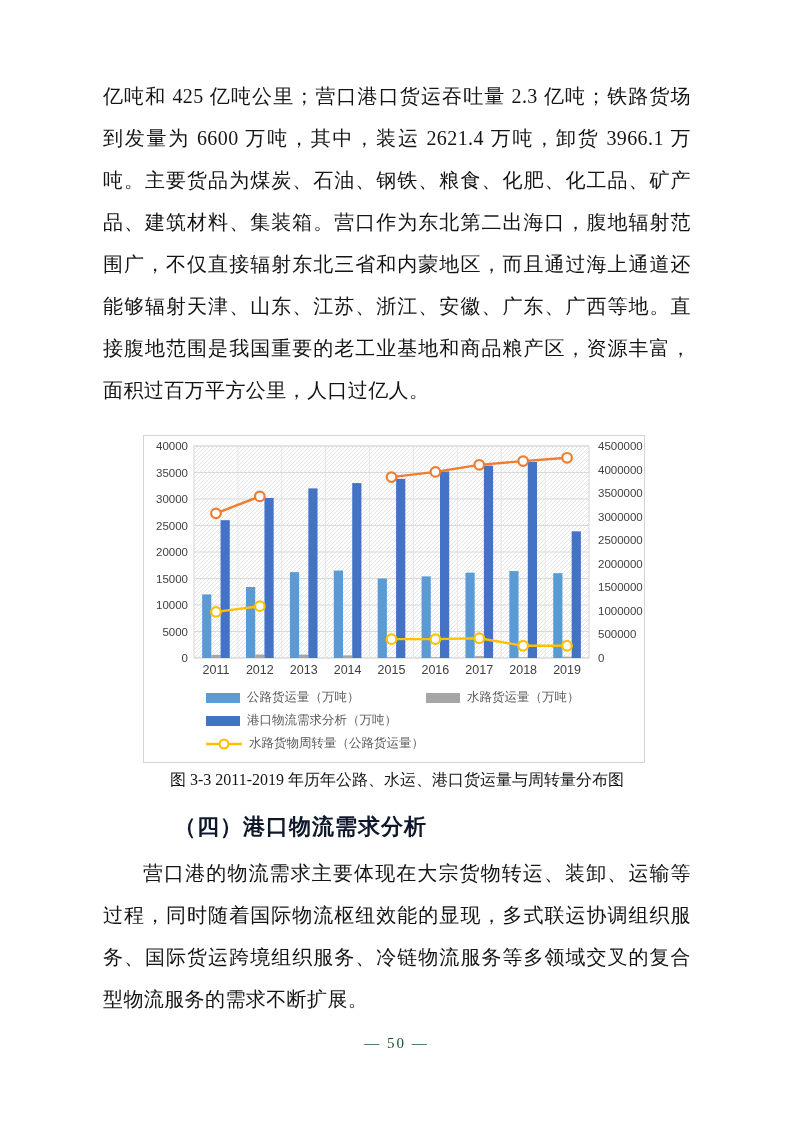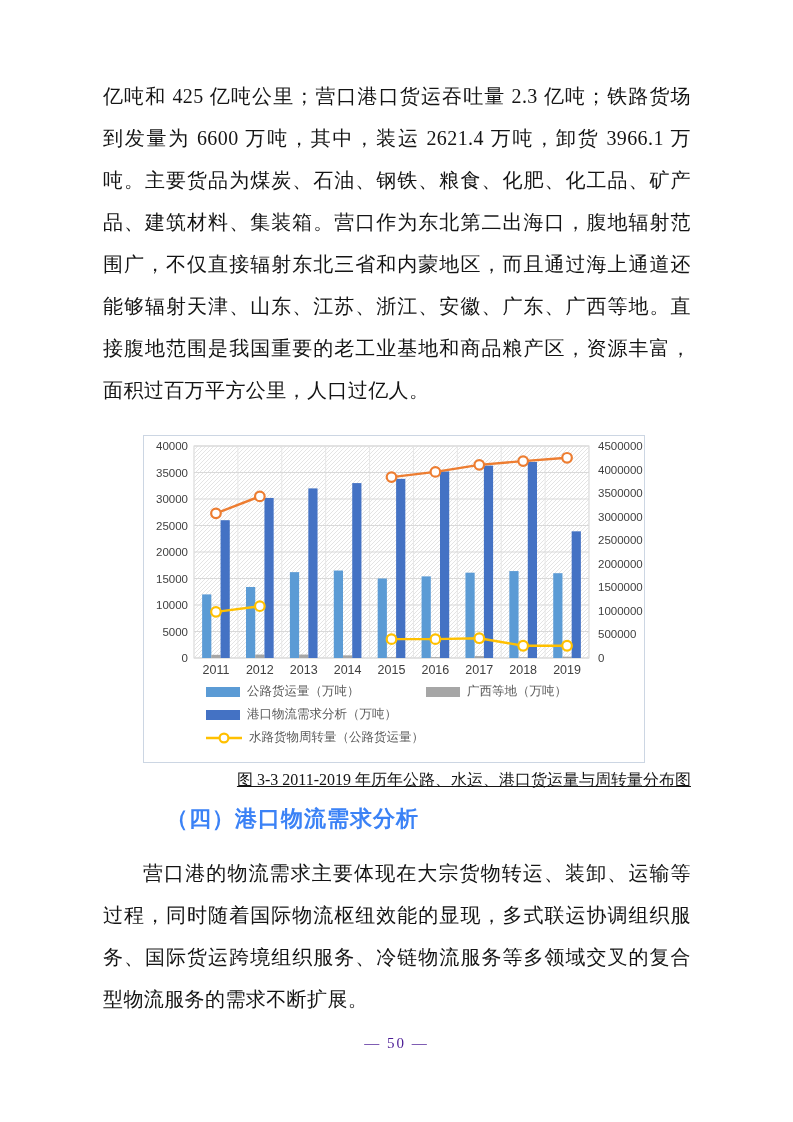--- a/index.html
+++ b/index.html
@@ -31,21 +31,21 @@
     width: 500px; height: 326px;
     margin: 0;
     border: 1px solid #ccd6e3;
     background: #ffffff;
     box-sizing: content-box;
   }
   .chart-box svg { display: block; }
 
   .legend {
     position: absolute;
-    left: 62px; top: 244px;
+    left: 62px; top: 250px;
     width: 432px;
     display: flex;
     flex-wrap: wrap;
     font-family: Liberation Sans, sans-serif;
   }
   .legend-item { display: flex; align-items: center; height: 23px; }
   .legend-item:nth-child(odd) { width: 220px; }
   .legend-label {
     font-size: 12.5px;
     color: #595959;
@@ -55,41 +55,40 @@
     display: inline-block;
     width: 34px; height: 10px;
     margin-right: 7px;
   }
   .swatch-line { margin-right: 7px; display: inline-block; }
 
   .caption {
     position: absolute;
     left: 103px; top: 770px;
     width: 588px;
-    text-align: right;
+    text-align: center;
     font-size: 16px;
     color: #141414;
-    text-decoration: underline;
   }
   .heading {
     position: absolute;
     left: 166px; top: 804px;
-    margin: 0;
+    margin: 8px;
     font-size: 22px;
     font-weight: bold;
-    color: #3b82f6;
+    color: #0f172a;
     letter-spacing: 1px;
   }
   .pageno {
     position: absolute;
     left: 0; top: 1035px;
     width: 793px;
     text-align: center;
     font-size: 15px;
-    color: #4c1d95;
+    color: #14532d;
     letter-spacing: 2px;
   }
 </style>
 </head>
 <body>
 
 <div class="page">
 
   <p class="para" id="para1">亿吨和 425 亿吨公里；营口港口货运吞吐量 2.3 亿吨；铁路货场到发量为 6600 万吨，其中，装运 2621.4 万吨，卸货 3966.1 万吨。主要货品为煤炭、石油、钢铁、粮食、化肥、化工品、矿产品、建筑材料、集装箱。营口作为东北第二出海口，腹地辐射范围广，不仅直接辐射东北三省和内蒙地区，而且通过海上通道还能够辐射天津、山东、江苏、浙江、安徽、广东、广西等地。直接腹地范围是我国重要的老工业基地和商品粮产区，资源丰富，面积过百万平方公里，人口过亿人。</p>
 
@@ -195,21 +194,21 @@
         <text x="379.16666666666663" y="238" text-anchor="middle" font-size="12.5" fill="#404040" font-family="&quot;Liberation Sans&quot;, sans-serif">2018</text>
         <text x="423.05555555555554" y="238" text-anchor="middle" font-size="12.5" fill="#404040" font-family="&quot;Liberation Sans&quot;, sans-serif">2019</text>
       </svg>
     <div id="chart-legend" class="legend">
         <div class="legend-item">
           <span class="swatch-bar" style="background: rgb(91, 155, 213);"></span>
           <span class="legend-label">公路货运量（万吨）</span>
         </div>
         <div class="legend-item">
           <span class="swatch-bar" style="background: rgb(166, 166, 166);"></span>
-          <span class="legend-label">广西等地（万吨）</span>
+          <span class="legend-label">水路货运量（万吨）</span>
         </div>
         <div class="legend-item">
           <span class="swatch-bar" style="background: rgb(68, 114, 196);"></span>
           <span class="legend-label">港口物流需求分析（万吨）</span>
         </div>
         <div class="legend-item">
           <span class="swatch-line">
             <svg width="36" height="12">
               <line x1="0" y1="6" x2="36" y2="6" stroke="#FFC000" stroke-width="2.5"></line>
               <circle cx="18" cy="6" r="4.4" fill="#ffffff" stroke="#FFC000" stroke-width="2.2"></circle>

